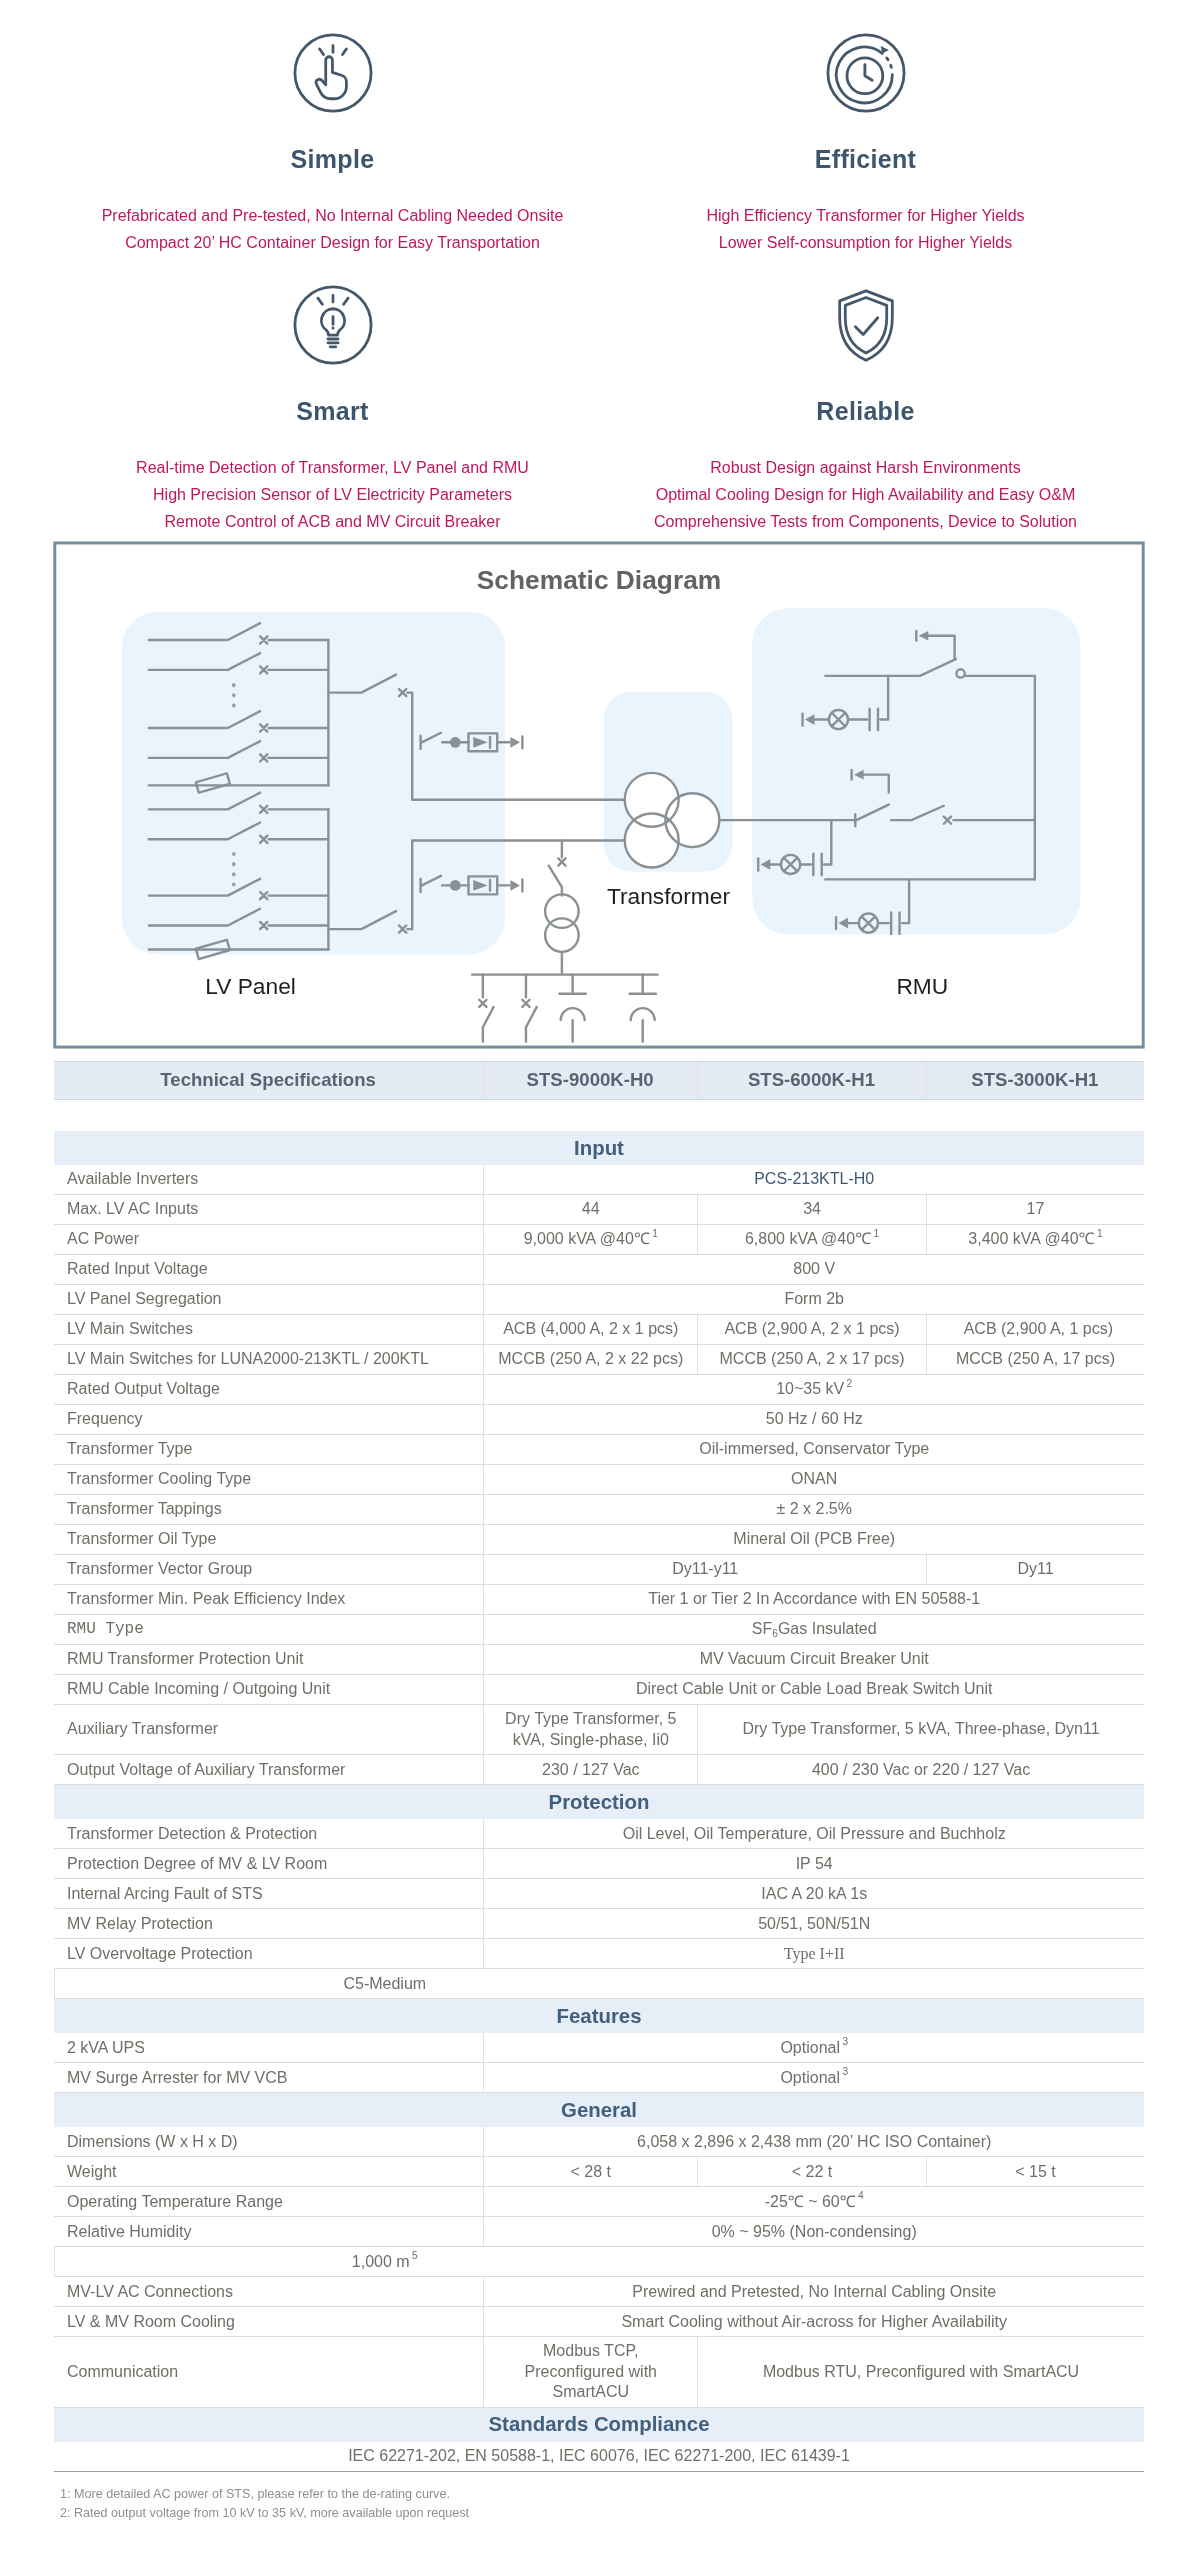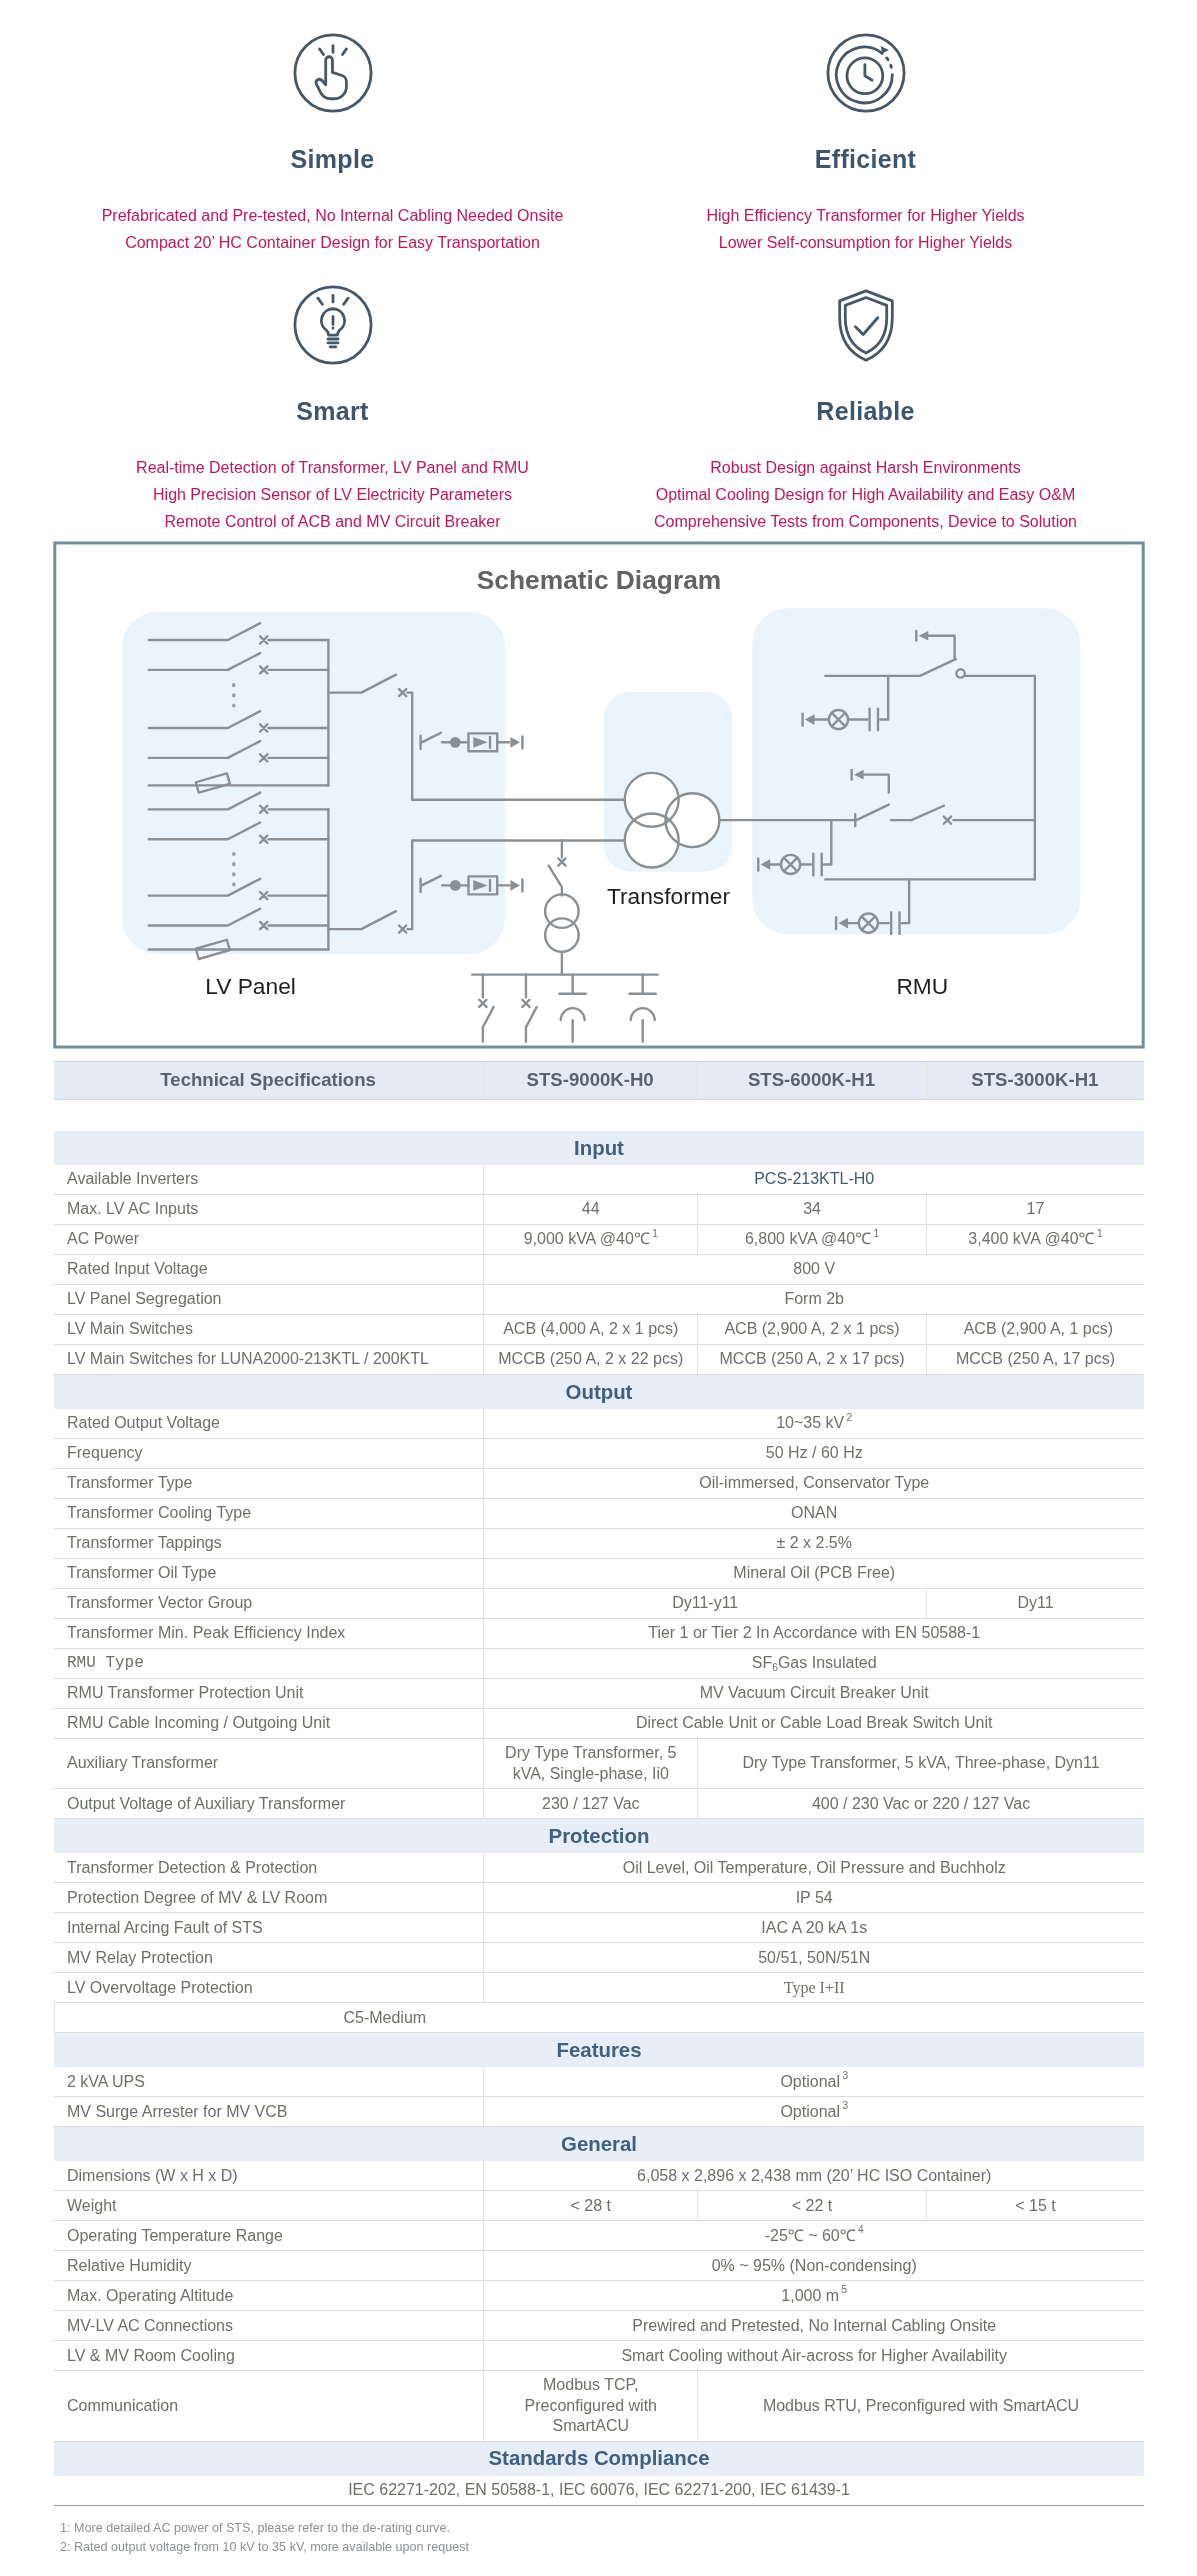--- a/index.html
+++ b/index.html
@@ -287,21 +287,20 @@
           <div class="cell vdiv" style="width: 19.6%;">
             <span>MCCB (250 A, 2 x 22 pcs)</span>
           </div>
           <div class="cell vdiv" style="width: 21%;">
             <span>MCCB (250 A, 2 x 17 pcs)</span>
           </div>
           <div class="cell vdiv" style="width: 20%;">
             <span>MCCB (250 A, 17 pcs)</span>
           </div>
         </div>
-        <div class="tbar">Output</div>
         <div class="trow">
           <div class="cell label" style="width: 39.4%;">Rated Output Voltage</div>
           <div class="cell vdiv" style="width: 60.6%;">
             <span>10~35 kV</span>
             <span class="sx">2</span>
           </div>
         </div>
         <div class="trow">
           <div class="cell label" style="width: 39.4%;">Frequency</div>
           <div class="cell vdiv" style="width: 60.6%;">
@@ -462,21 +461,20 @@
             <span class="sx">4</span>
           </div>
         </div>
         <div class="trow">
           <div class="cell label" style="width: 39.4%;">Relative Humidity</div>
           <div class="cell vdiv" style="width: 60.6%;">
             <span>0% ~ 95% (Non-condensing)</span>
           </div>
         </div>
         <div class="trow">
-          <div class="cell label" style="width: 39.4%;">Max. Operating Altitude</div>
           <div class="cell vdiv" style="width: 60.6%;">
             <span>1,000 m</span>
             <span class="sx">5</span>
           </div>
         </div>
         <div class="trow">
           <div class="cell label" style="width: 39.4%;">MV-LV AC Connections</div>
           <div class="cell vdiv" style="width: 60.6%;">
             <span>Prewired and Pretested, No Internal Cabling Onsite</span>
           </div>

